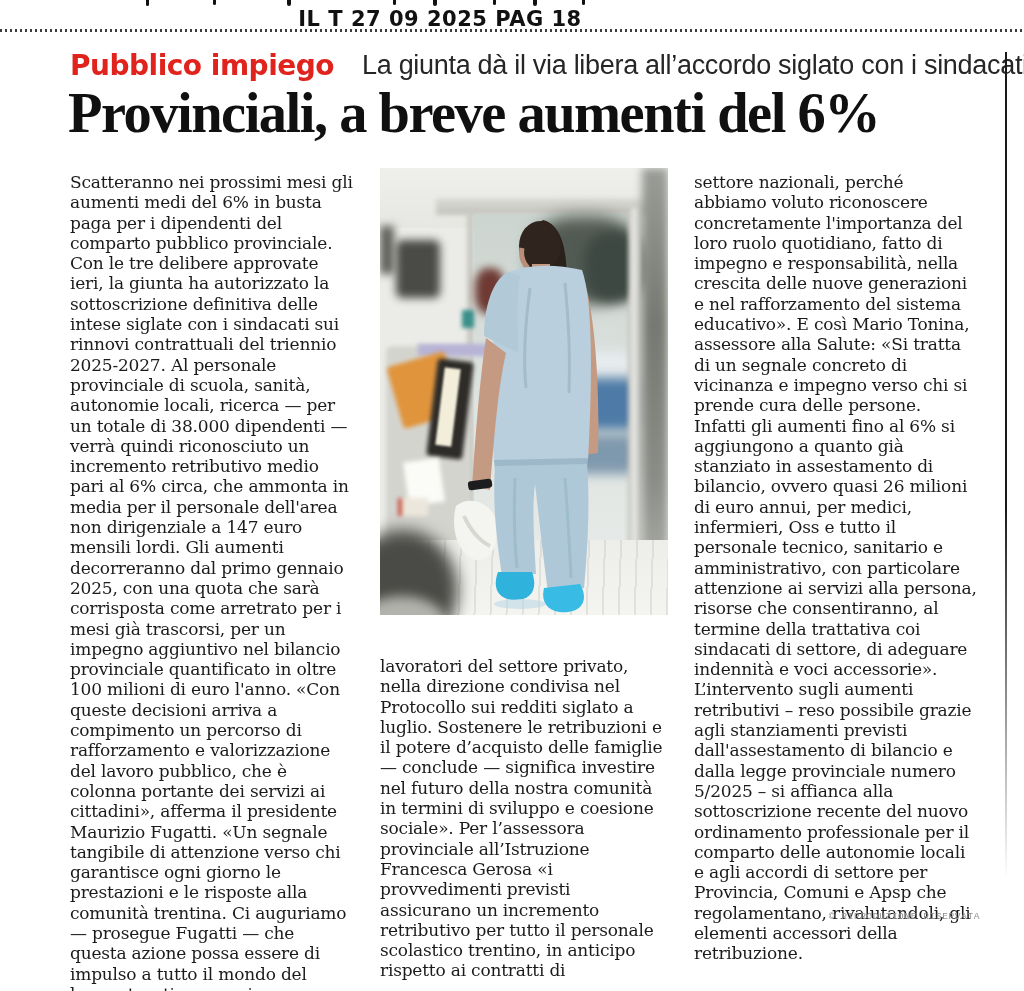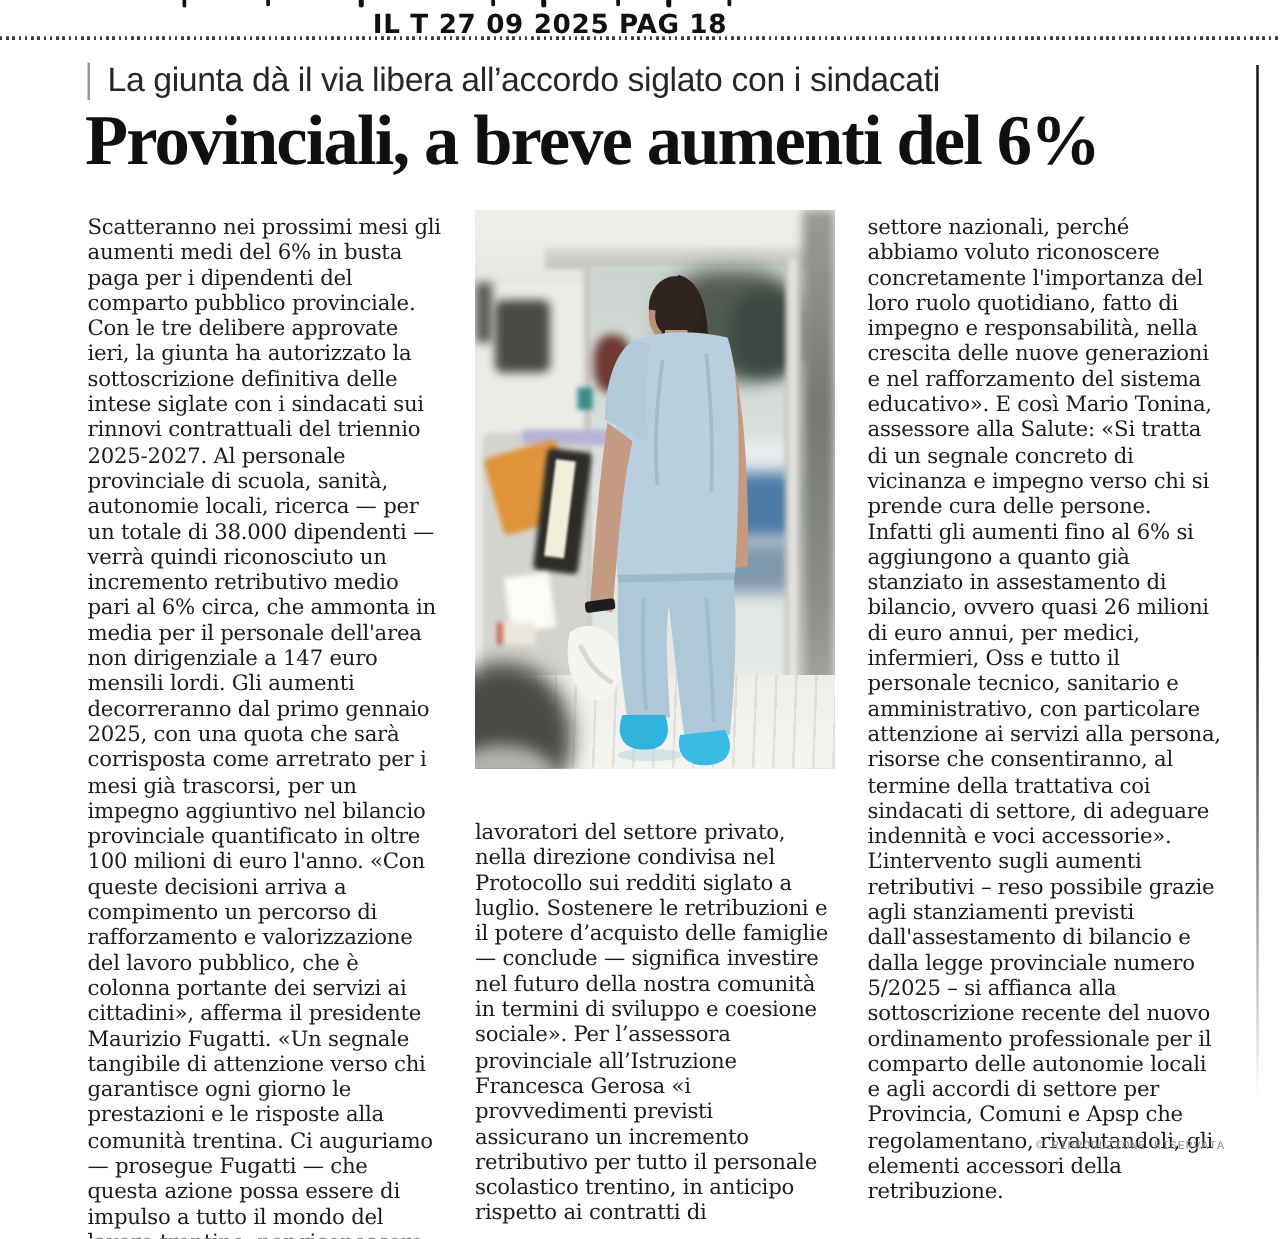--- a/index.html
+++ b/index.html
@@ -85,20 +85,21 @@
     <div class="frag" style="left:433px;width:4px;height:6px;border-radius:0 0 2px 2px;"></div>
     <div class="frag" style="left:493px;width:3px;height:5px;border-radius:0 0 2px 2px;"></div>
     <div class="frag" style="left:533px;width:4px;height:6px;border-radius:0 0 2px 2px;"></div>
     <div class="frag" style="left:582px;width:3px;height:5px;border-radius:0 0 2px 2px;"></div>
   </div>
 
   <div class="top-header">IL T 27 09 2025 PAG 18</div>
   <div class="dotted-rule"></div>
 
   <div class="kicker-row">
+    <span class="kicker">Pubblico impiego</span>
     <span class="kicker-divider"></span>
     <span class="subtitle">La giunta dà il via libera all’accordo siglato con i sindacati</span>
   </div>
 
   <h1 class="headline" style="margin:0;">Provinciali, a breve aumenti del 6%</h1>
 
   <div class="v-rule"></div>
 
   <div class="col" id="col1">
     <p>Scatteranno nei prossimi mesi gli aumenti medi del 6% in busta paga per i dipendenti del comparto pubblico provinciale. Con le tre delibere approvate ieri, la giunta ha autorizzato la sottoscrizione definitiva delle intese siglate con i sindacati sui rinnovi contrattuali del triennio 2025-2027. Al personale provinciale di scuola, sanità, autonomie locali, ricerca — per un totale di 38.000 dipendenti — verrà quindi riconosciuto un incremento retributivo medio pari al 6% circa, che ammonta in media per il personale dell'area non dirigenziale a 147 euro mensili lordi. Gli aumenti decorreranno dal primo gennaio 2025, con una quota che sarà corrisposta come arretrato per i mesi già trascorsi, per un impegno aggiuntivo nel bilancio provinciale quantificato in oltre 100 milioni di euro l'anno. «Con queste decisioni arriva a compimento un percorso di rafforzamento e valorizzazione del lavoro pubblico, che è colonna portante dei servizi ai cittadini», afferma il presidente Maurizio Fugatti. «Un segnale tangibile di attenzione verso chi garantisce ogni giorno le prestazioni e le risposte alla comunità trentina. Ci auguriamo — prosegue Fugatti — che questa azione possa essere di impulso a tutto il mondo del lavoro trentino, per riconoscere un'attenzione adeguata anche ai</p>

